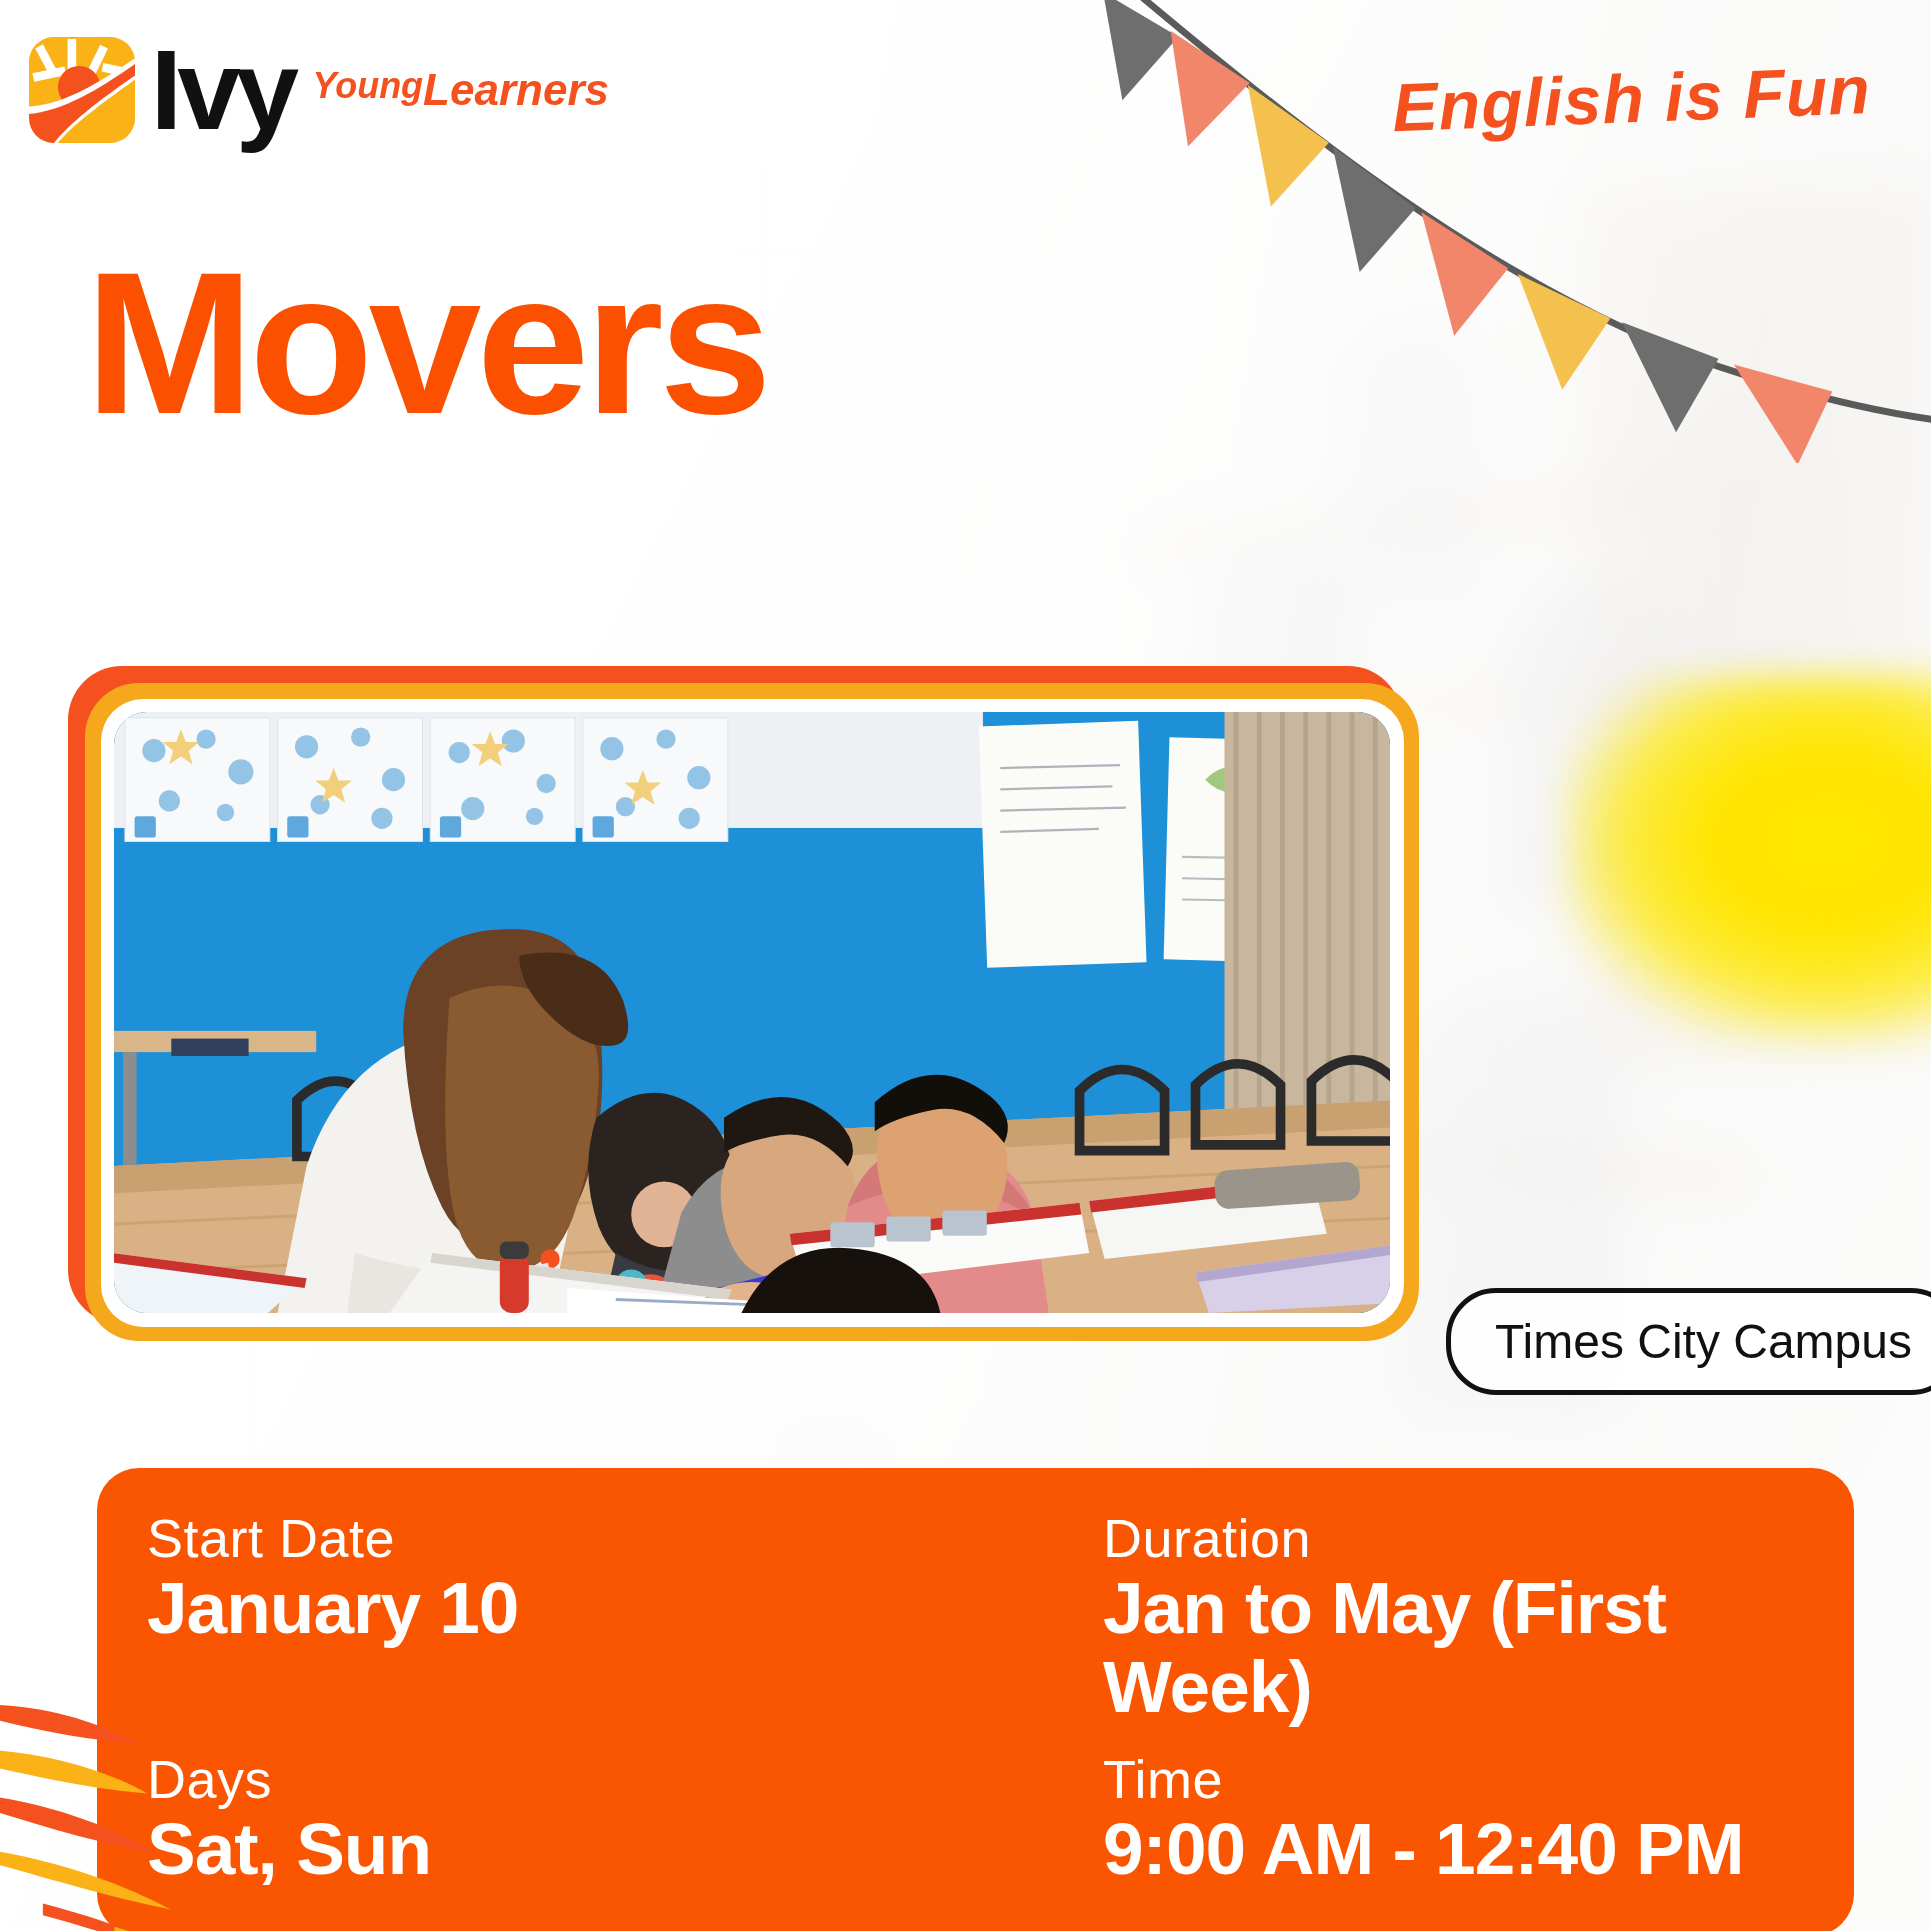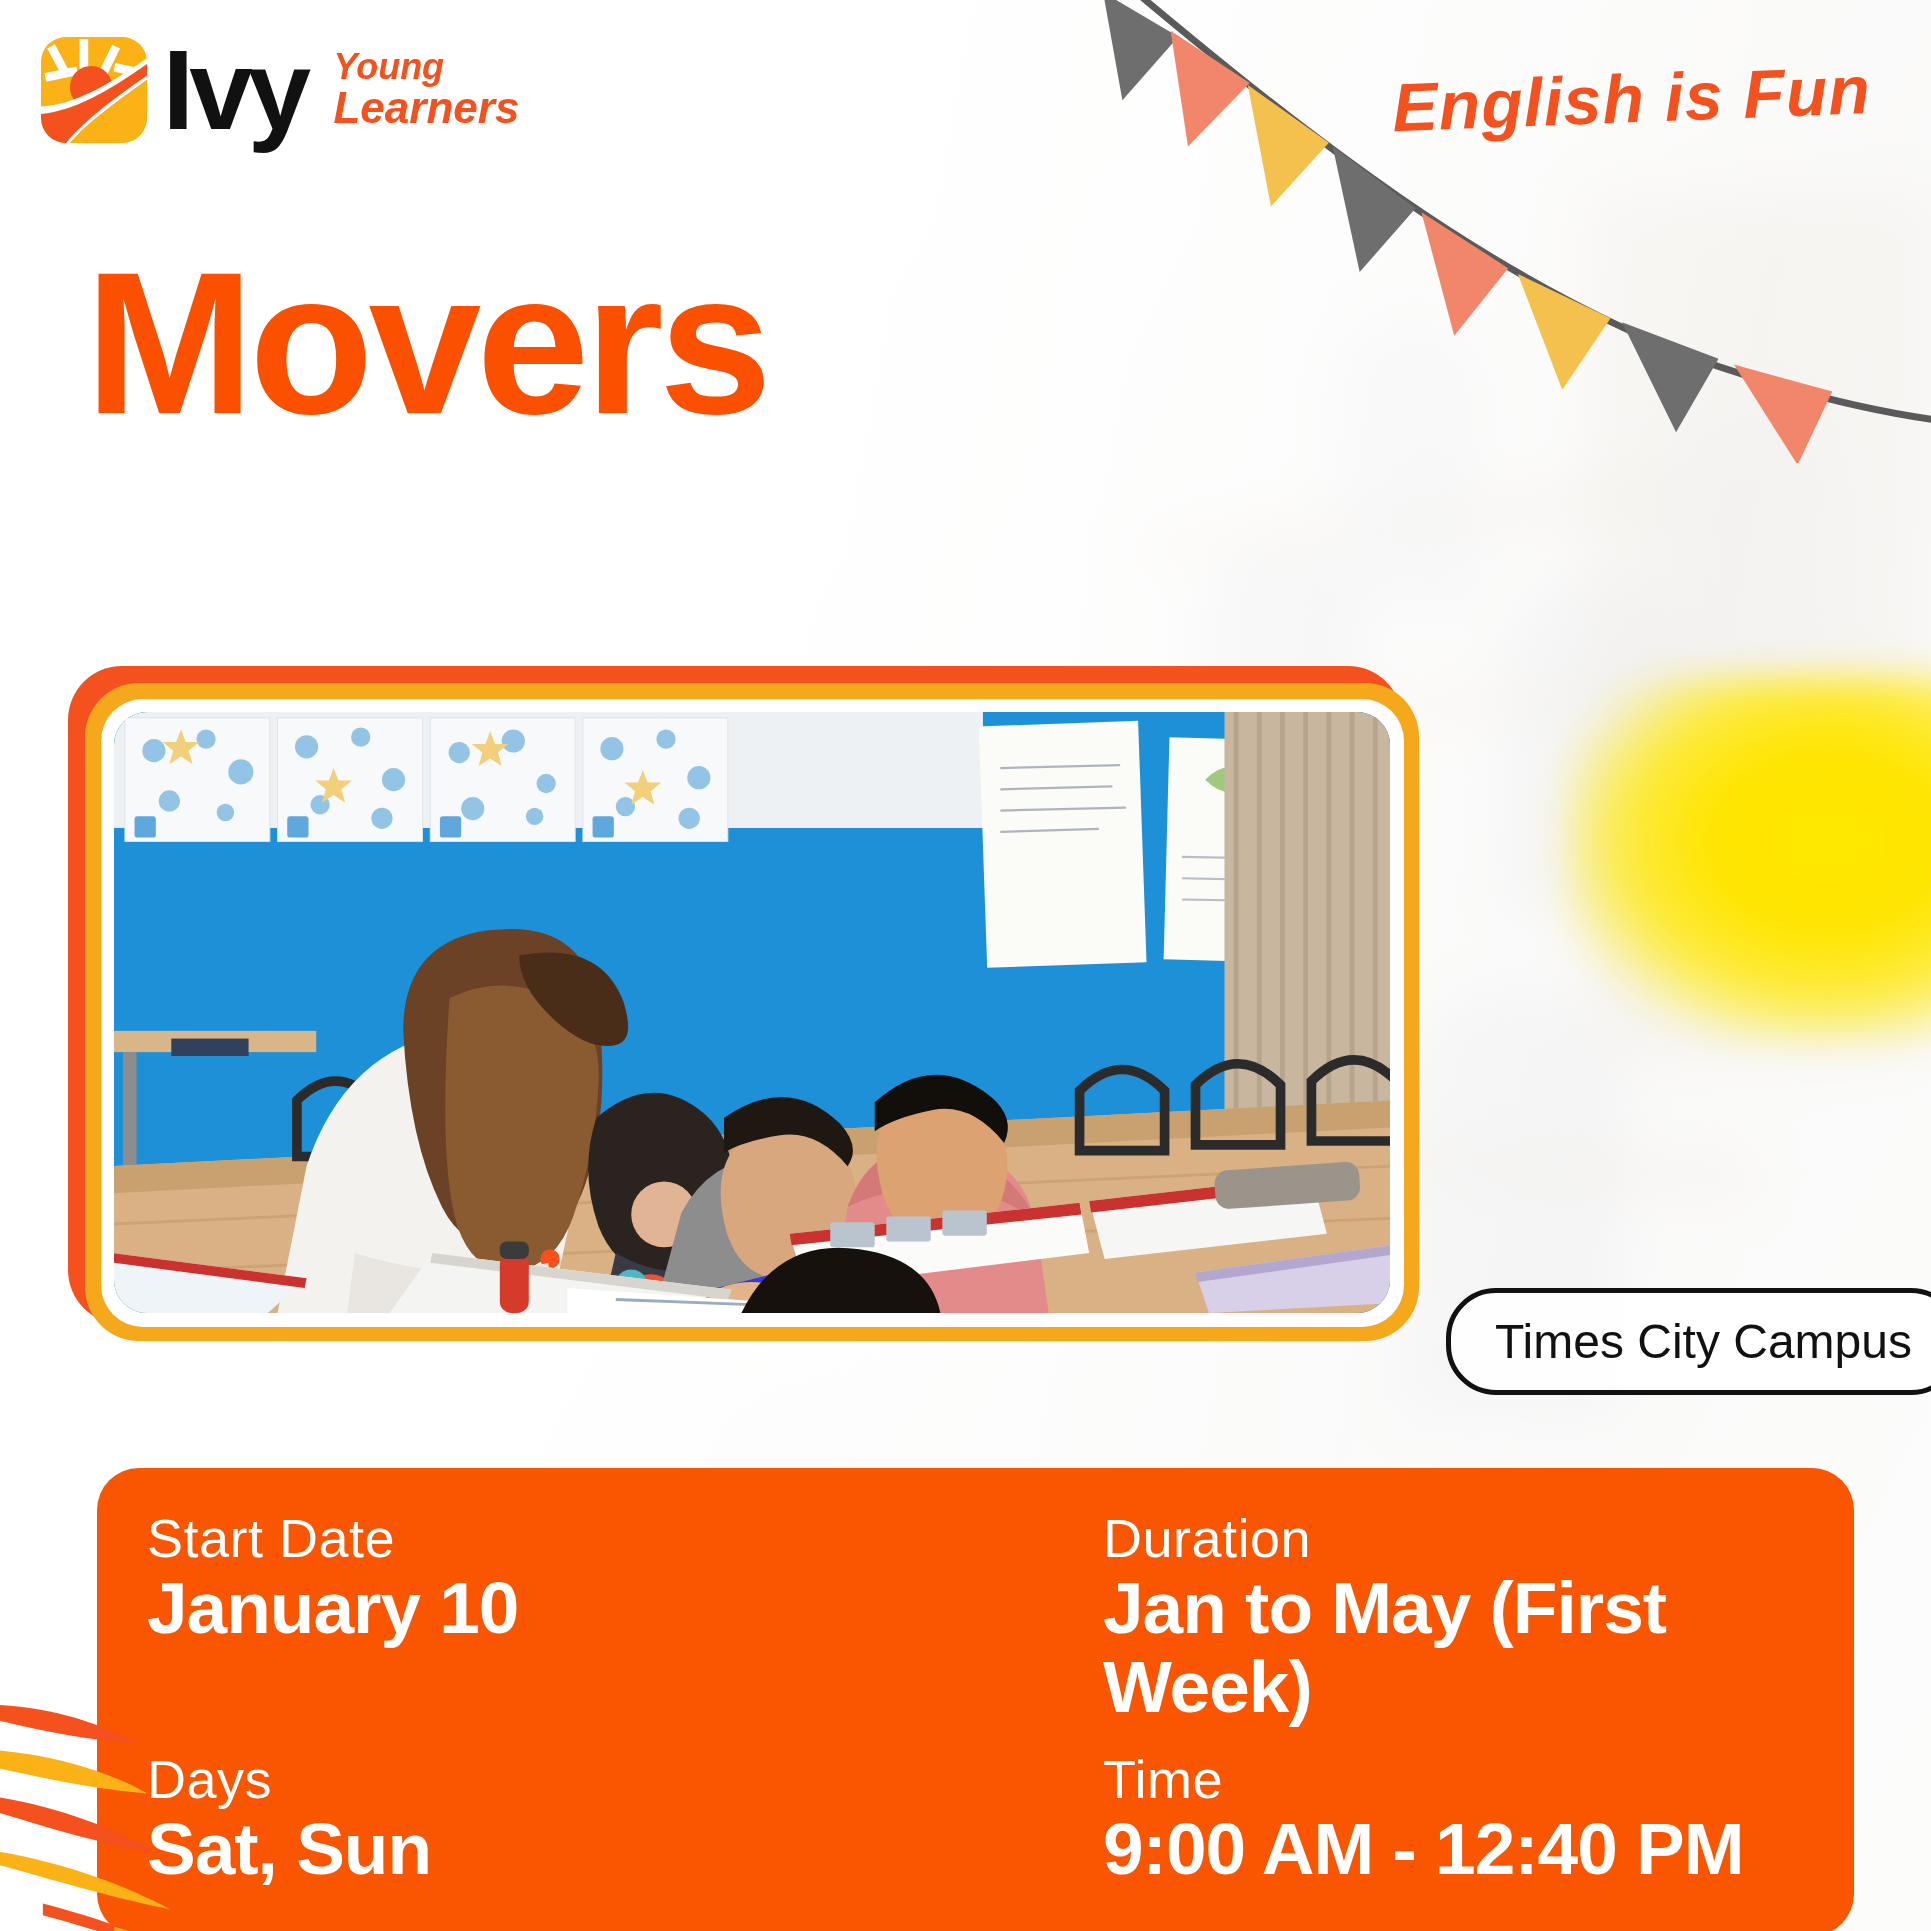--- a/index.html
+++ b/index.html
@@ -35,25 +35,25 @@
     position:absolute; right:-39px; top:676px; width:406px; height:367px;
     background:radial-gradient(ellipse at 65% 45%, #ffe900 0%, #ffe400 32%, rgba(255,232,0,.72) 55%, rgba(255,235,60,0) 78%);
     filter:blur(17.4px);
   }
   .bg-wash {
     position:absolute; inset:0;
     background:linear-gradient(100deg, rgba(255,255,255,.97) 0%, rgba(255,255,255,.95) 40%, rgba(255,255,255,.80) 62%, rgba(255,255,255,.66) 80%, rgba(255,255,255,.72) 100%);
   }
 
   
-  #logo { position:absolute; left:41px; top:37px; display:flex; align-items:center; }
+  #logo { position:absolute; left:29px; top:37px; display:flex; align-items:center; }
   .logo-mark { width:106px; height:106px; border-radius:25px; overflow:hidden; position:relative; background:#FBB217; flex:none; }
   .logo-mark .rays { position:absolute; inset:0; }
   .logo-word { font-size:114px; font-weight:700; color:#111; letter-spacing:-4.8px; line-height:.82; margin-left:15.4px; font-family:"Liberation Sans", sans-serif; }
-  .logo-sub { margin-left:27px; display:flex; flex-direction:column; justify-content:center; color:#F4511E; font-style:italic; font-weight:700; line-height:1.02; }
+  .logo-sub { margin-left:18px; display:flex; justify-content:center; color:#F4511E; font-style:italic; font-weight:700; line-height:1.02;text-align:center; }
   .logo-sub .l1 { font-size:36px; }
   .logo-sub .l2 { font-size:44px; }
 
   
   #bunting { position:absolute; right:0; top:0; width:888px; height:463px; }
 
   
   #tagline {
     position:absolute; right:60px; top:50px;
     font-size:68px; font-weight:700; font-style:italic; color:#F4511E;

